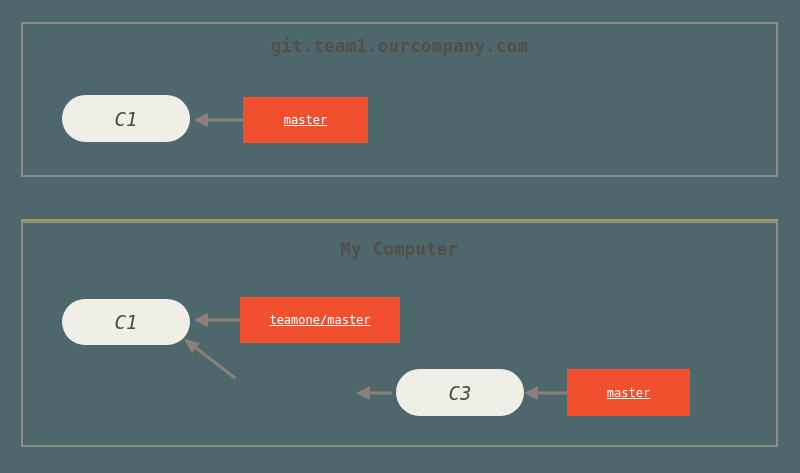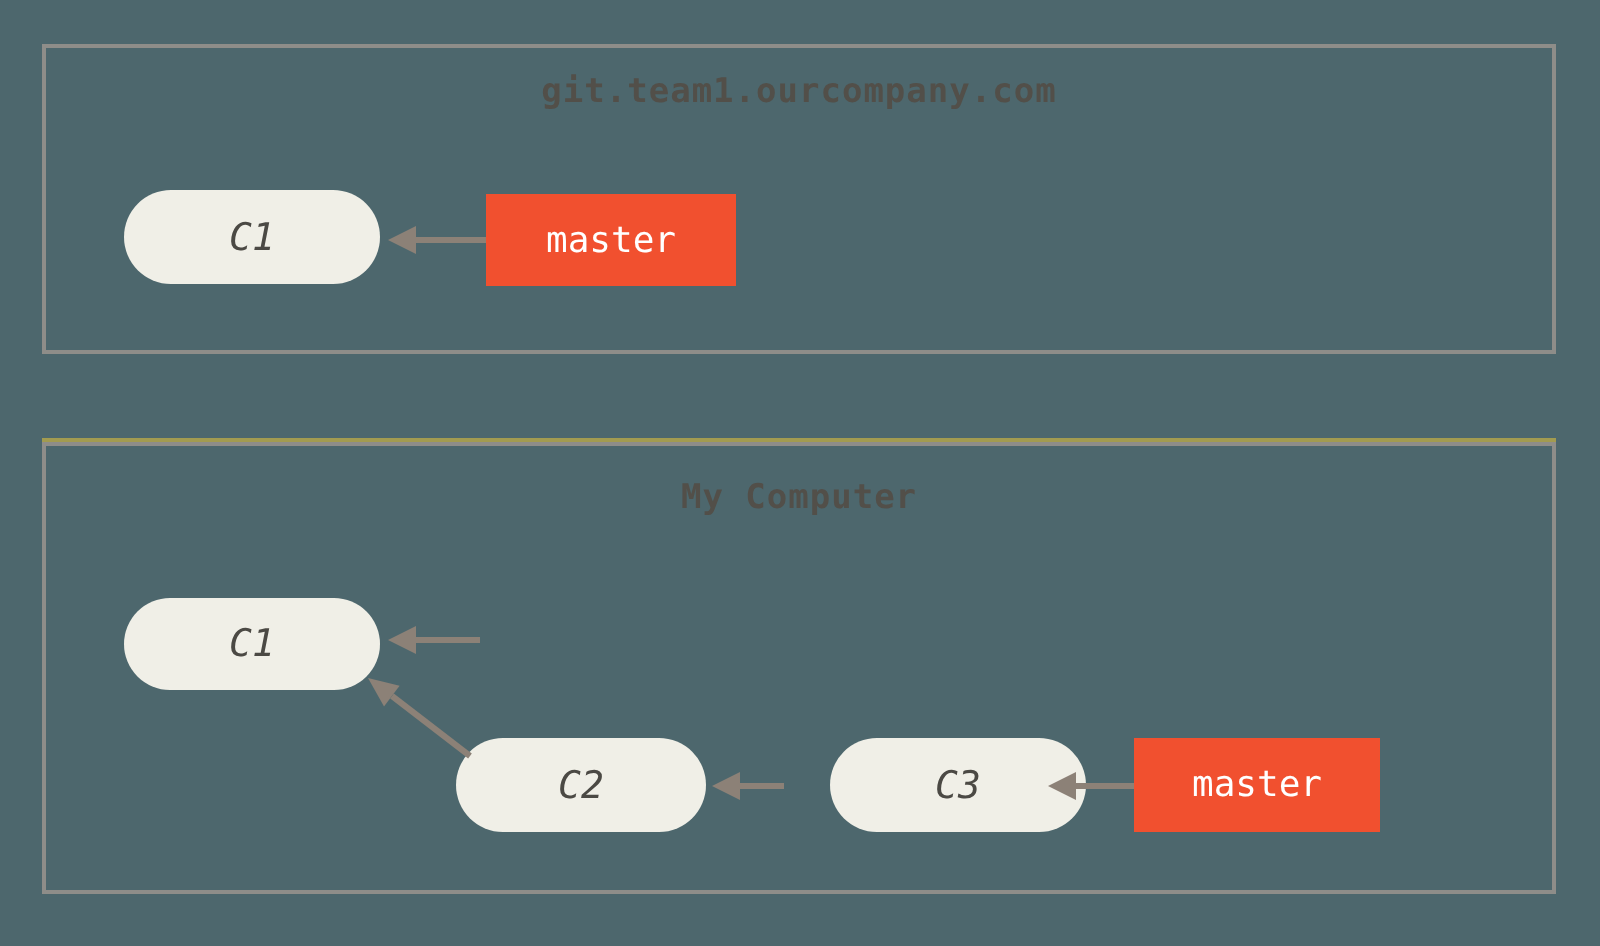--- a/index.html
+++ b/index.html
@@ -63,32 +63,33 @@
     color: var(--node-text);
     z-index: 2;
     font-style: italic;
   }
   .branch-label {
     position: absolute;
     background: var(--label-fill);
     display: flex;
     align-items: center;
     justify-content: center;
-    font-size: 18px;
+    font-size: 12px;
     color: var(--label-text);
     z-index: 2;
+    text-decoration: underline;
   }
   
   .node-c1-remote    { left: 62px;  top: 95px;  width: 128px; height: 47px; }
   .label-master-remote { left: 243px; top: 97px;  width: 125px; height: 46px; }
   
   .node-c1-local     { left: 62px;  top: 299px; width: 128px; height: 46px; }
   .label-teamone     { left: 240px; top: 297px; width: 160px; height: 46px; }
   .node-c2           { left: 228px; top: 369px; width: 125px; height: 47px; }
-  .node-c3           { left: 415px; top: 369px; width: 128px; height: 47px; }
+  .node-c3           { left: 396px; top: 369px; width: 128px; height: 47px; }
   .label-master-local{ left: 567px; top: 369px; width: 123px; height: 47px; }
   svg.arrow-layer {
     position: absolute;
     left: 0; top: 0;
     width: 800px; height: 473px;
     pointer-events: none;
     z-index: 3;
   }
   .arrow-line { stroke: var(--arrow); stroke-width: 3; }
   .arrow-head { fill: var(--arrow); stroke: none; }
@@ -101,21 +102,21 @@
   <div class="server-box remote">
     <div class="box-title">git.team1.ourcompany.com</div>
   </div>
   <div class="commit-node node-c1-remote">C1</div>
   <div class="branch-label label-master-remote">master</div>
 
   <div class="server-box local">
     <div class="box-title">My Computer</div>
   </div>
   <div class="commit-node node-c1-local">C1</div>
-  <div class="commit-node node-c2">C2</div>
+  <div class="branch-label label-teamone">teamone/master</div>
   <div class="commit-node node-c3">C3</div>
   <div class="branch-label label-master-local">master</div>
 
   <svg class="arrow-layer" viewBox="0 0 800 473">
 
     <g>
       <line class="arrow-line" x1="243" y1="120" x2="208" y2="120"></line>
       <polygon class="arrow-head" points="194,120 208,113 208,127"></polygon>
     </g>
 

